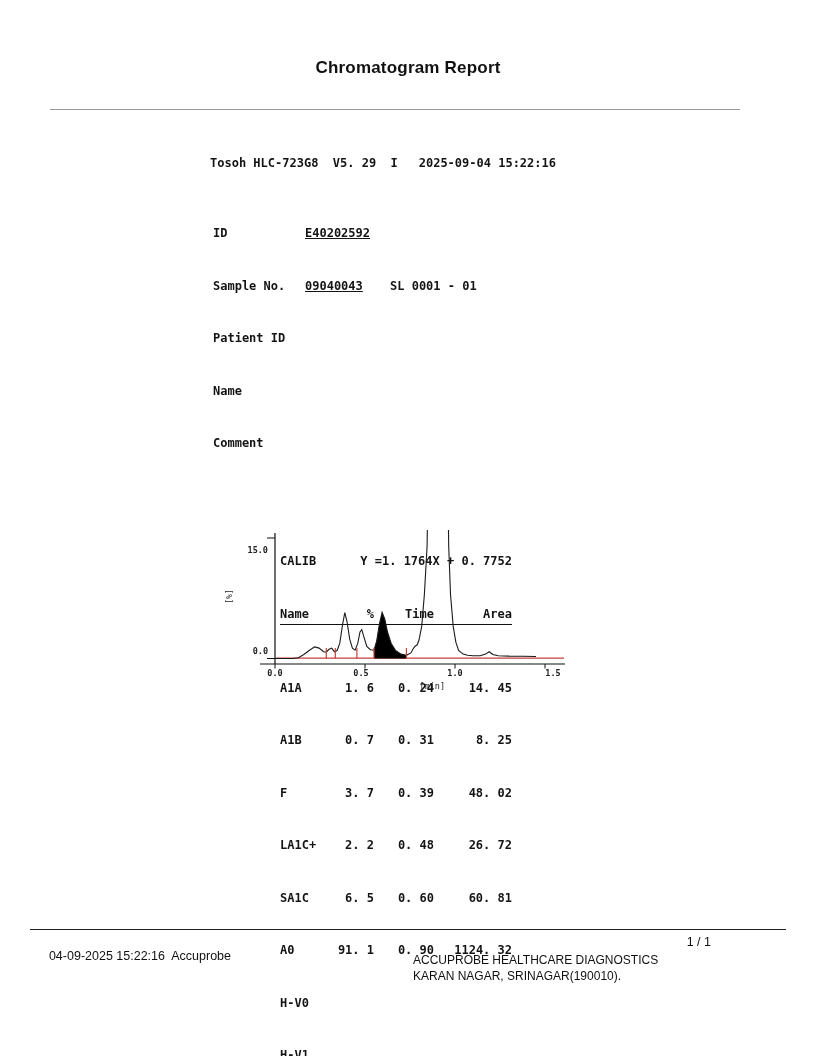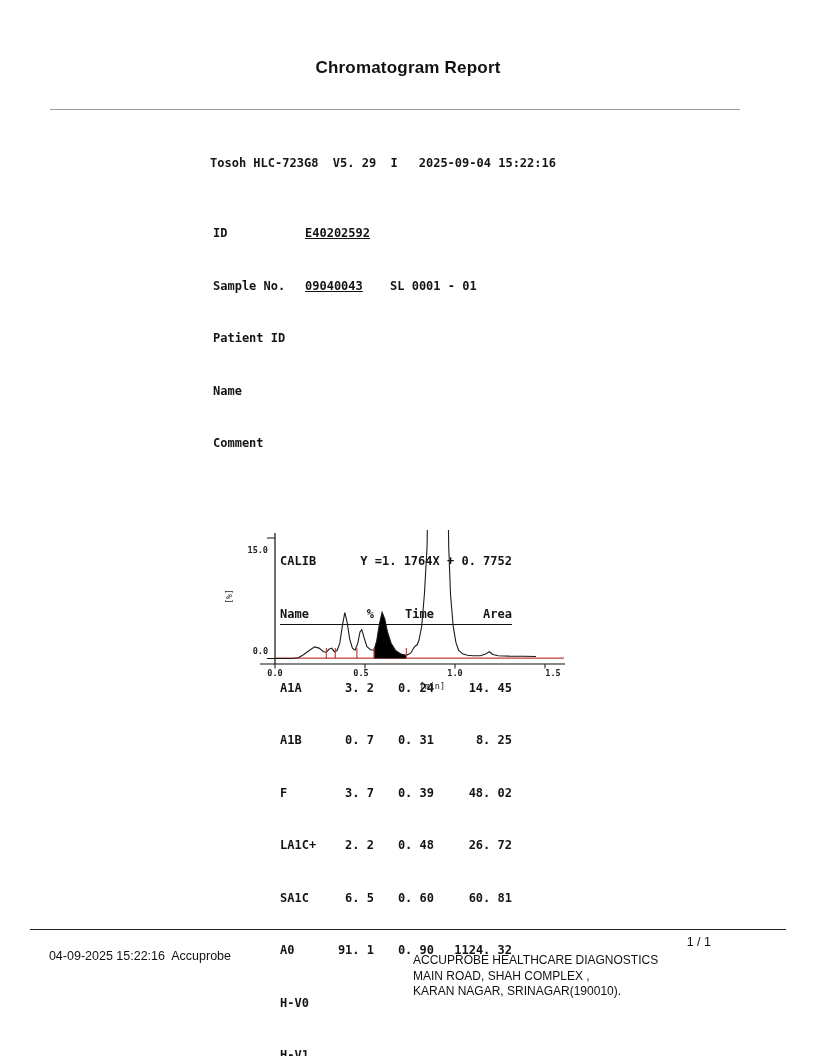--- a/index.html
+++ b/index.html
@@ -101,21 +101,21 @@
       <div class="trow thead">
         <span class="c1">
           <span>Name</span>
           <span>%</span>
         </span>
         <span class="c2">Time</span>
         <span class="c3">Area</span>
       </div>
 
       <div class="trow">
-        <span class="c1"><span>A1A</span><span>3. 2</span></span>
+        <span class="c1"><span>A1A</span><span>1. 6</span></span>
         <span class="c2">0. 24</span>
         <span class="c3">14. 45</span>
       </div>
       <div class="trow">
         <span class="c1"><span>A1B</span><span>0. 7</span></span>
         <span class="c2">0. 31</span>
         <span class="c3">8. 25</span>
       </div>
       <div class="trow">
         <span class="c1"><span>F</span><span>3. 7</span></span>
@@ -188,17 +188,16 @@
     <div class="ctick minlab">[min]</div>
   </div>
 
   <div class="footer-rule"></div>
   <div class="footer-line">
     <span>04-09-2025 15:22:16  Accuprobe</span>
     <span class="footer-page">1 / 1</span>
   </div>
   <div class="address">
     <div>ACCUPROBE HEALTHCARE DIAGNOSTICS</div>
-    <div>MAIN ROAD, SHAH COMPLEX ,</div>
     <div>KARAN NAGAR, SRINAGAR(190010).</div>
   </div>
 
 </div>
 
 </body></html>

